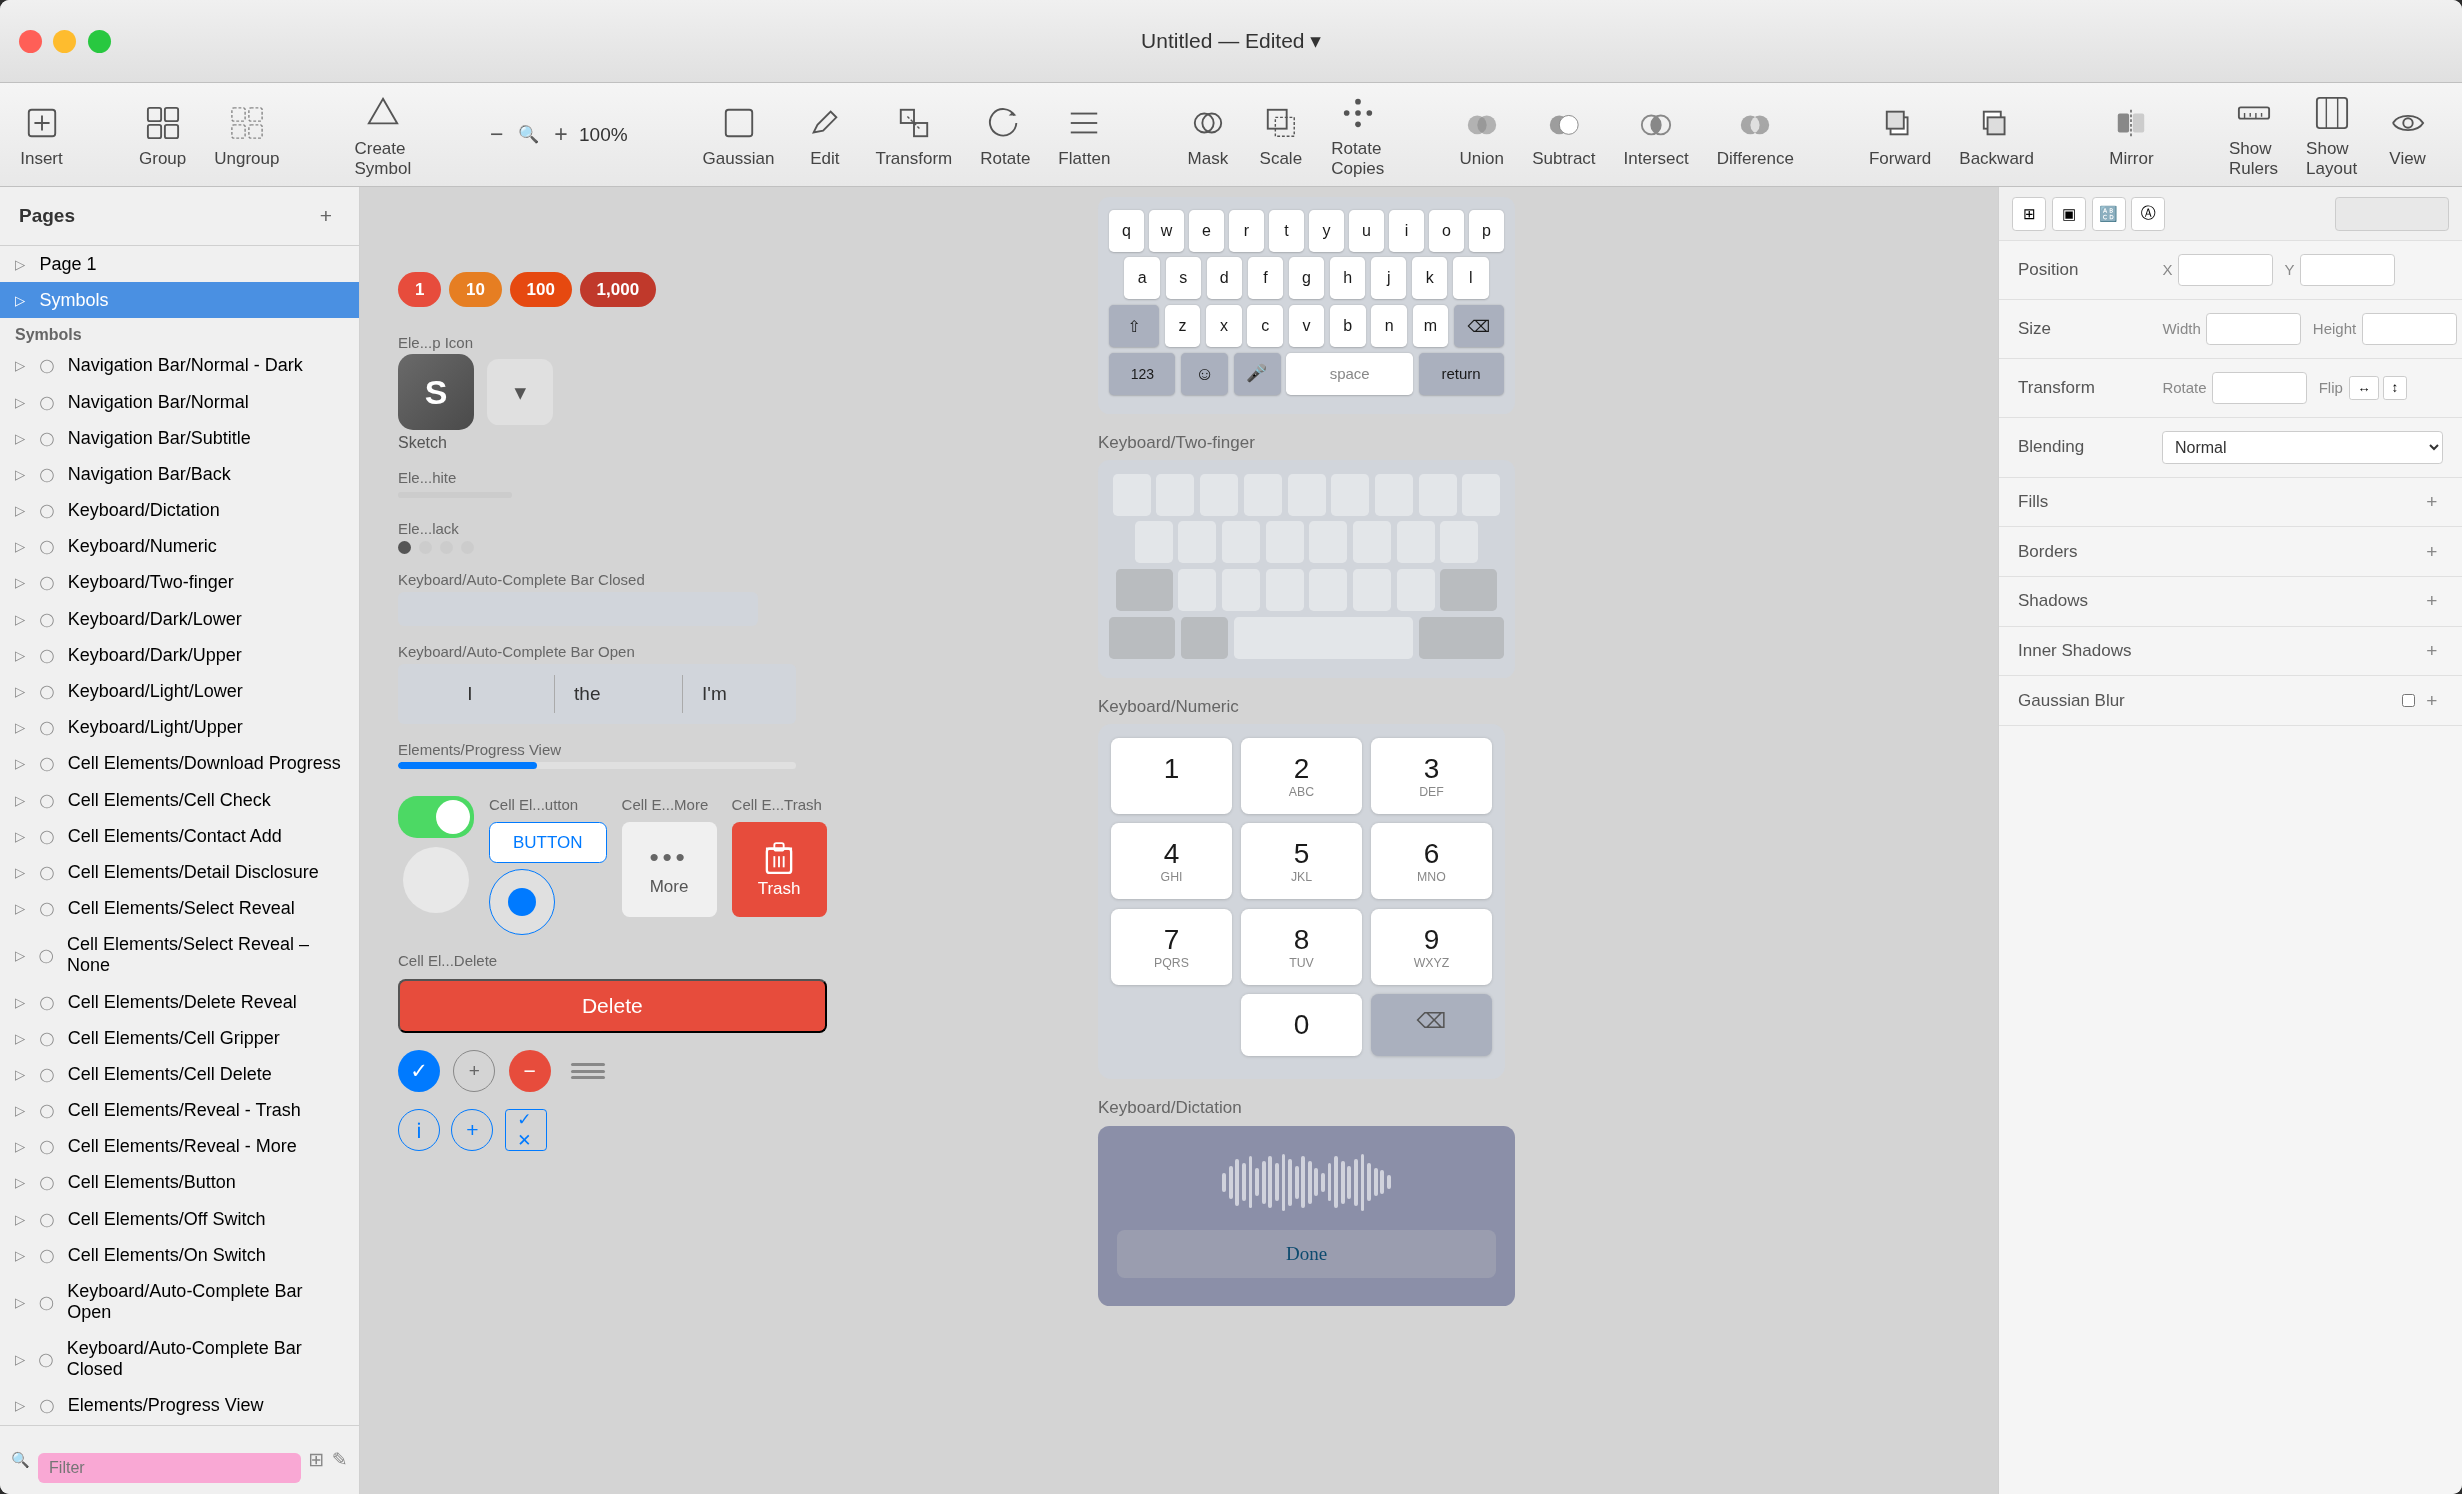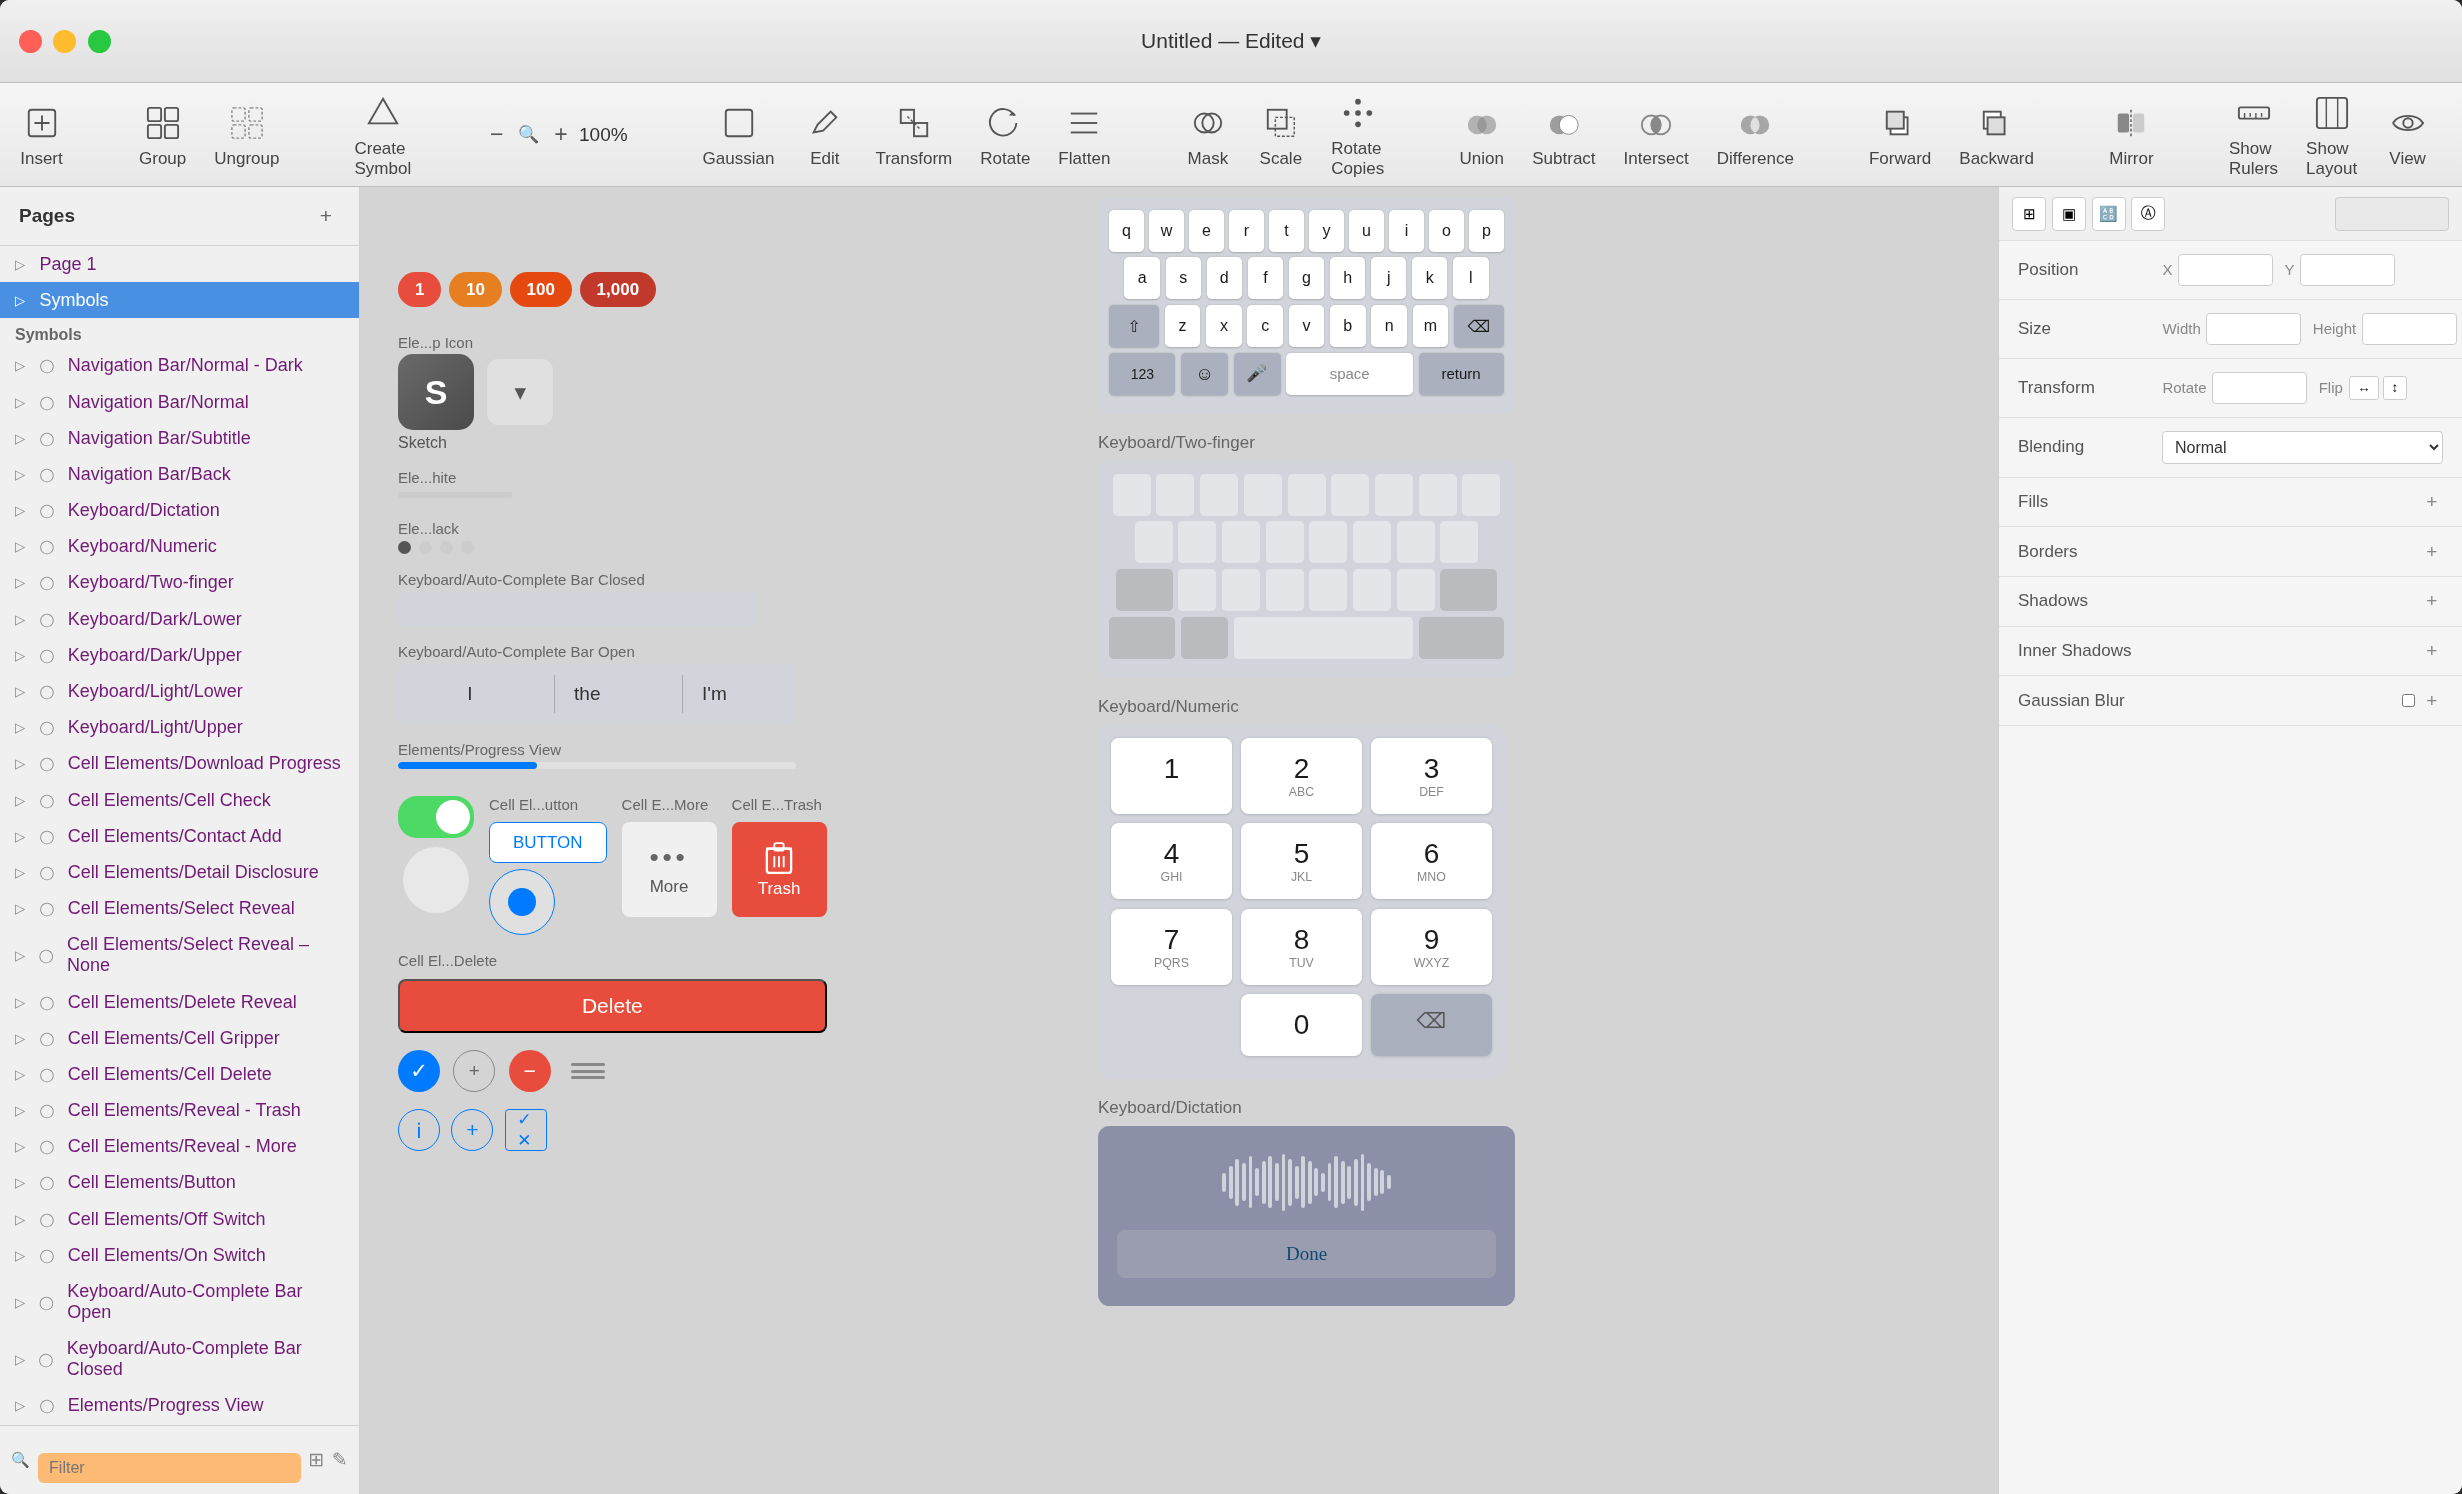--- a/index.html
+++ b/index.html
@@ -157,32 +157,32 @@
     .sidebar-item.active .sidebar-item-label {
       color: white;
     }
     .sidebar-item-chevron {
       font-size: 13.3px;
       color: #888;
       width: 15px;
     }
     .sidebar-item-label {
       font-size: 18px;
-      color: #701a75;
+      color: #000000;
     }
     .sidebar-bottom {
       border-top: 0.9px solid #d0d0d0;
       padding: 11.4px;
       display: flex;
       align-items: center;
       gap: 7.6px;
     }
     .sidebar-search {
       flex: 1;
-      background: #fdba74;
+      background: #f9a8d4;
       border: none;
       border-radius: 5.7px;
       padding: 5.7px 11.4px;
       font-size: 16px;
       color: #333;
       margin-top: 16px;
     }
     
     .canvas-area {
       flex: 1;

